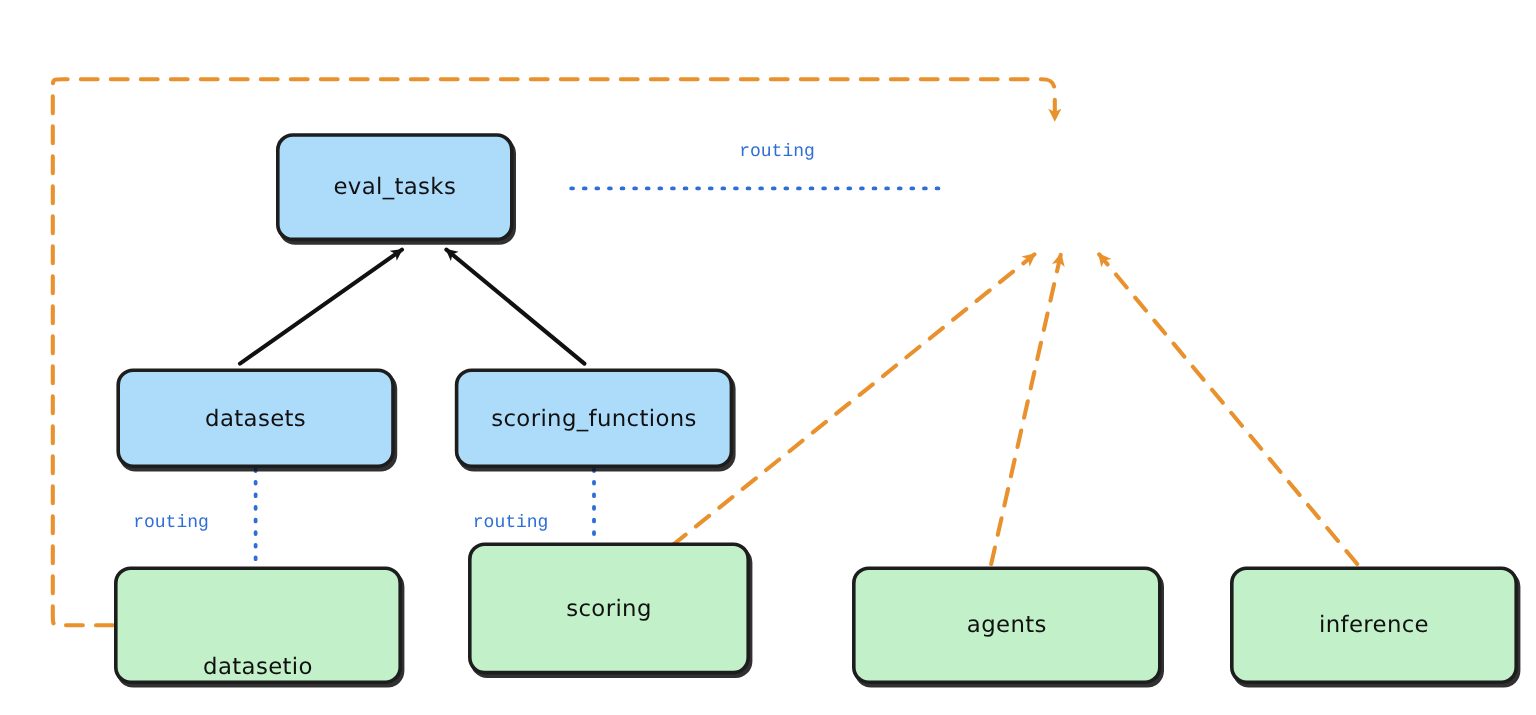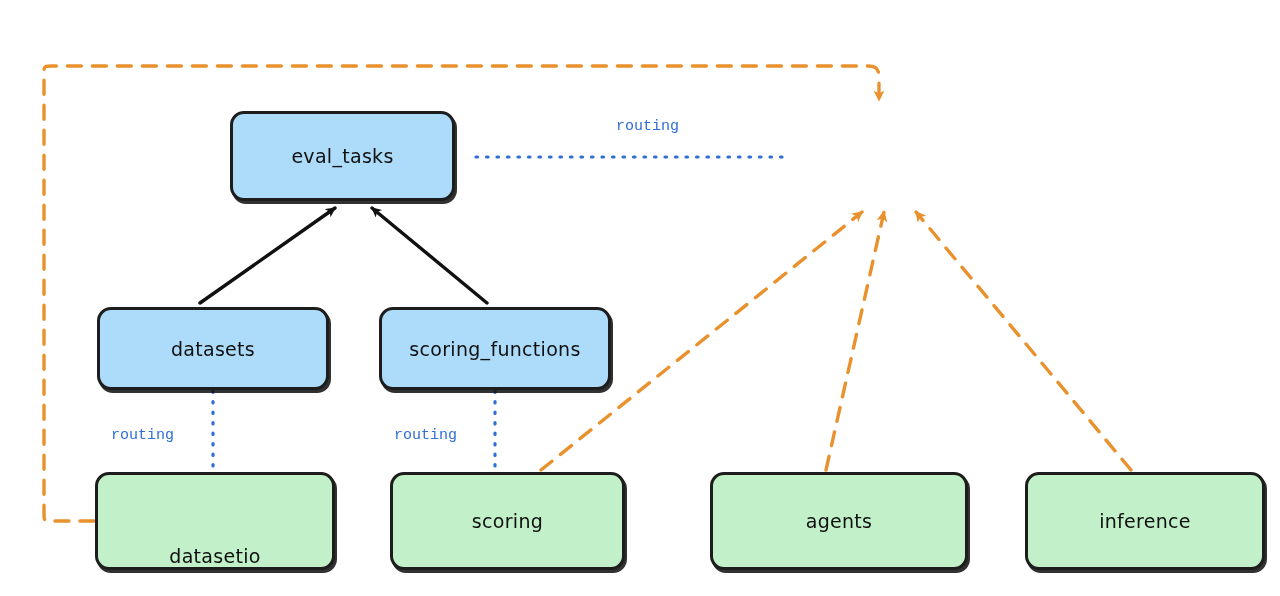--- a/index.html
+++ b/index.html
@@ -76,38 +76,38 @@
     <path d="M94,521 L52,521 C44,521 44,521 44,513 L44,74 C44,66 44,66 52,66
              L868,66 C878,66 879,70 879,80 L879,100" fill="none" stroke="#E8912D" stroke-width="3.4" stroke-linecap="round" stroke-dasharray="14 11" marker-end="url(#arrow-orange)"></path>
 
     <path d="M541,470 L862,212" fill="none" stroke="#E8912D" stroke-width="3.4" stroke-linecap="round" stroke-dasharray="14 11" marker-end="url(#arrow-orange)"></path>
 
     <path d="M826,470 L884,212" fill="none" stroke="#E8912D" stroke-width="3.4" stroke-linecap="round" stroke-dasharray="14 11" marker-end="url(#arrow-orange)"></path>
 
     <path d="M1131,470 L916,212" fill="none" stroke="#E8912D" stroke-width="3.4" stroke-linecap="round" stroke-dasharray="14 11" marker-end="url(#arrow-orange)"></path>
   </svg>
 
-  <div class="node blue" style="left:230px; top:111px; width:225px; height:90px;">
+  <div class="node blue" style="left:230px; top:111px; width:198px; height:90px;">
     <span>eval_tasks</span>
   </div>
 
 
   <div class="node blue" style="left:97px; top:307px; width:232px; height:83px;">
     <span>datasets</span>
   </div>
 
   <div class="node blue" style="left:379px; top:307px; width:232px; height:83px;">
     <span>scoring_functions</span>
   </div>
 
   <div class="node green" style="left:95px; top:472px; width:240px; height:98px;align-items:flex-end;">
     <span>datasetio</span>
   </div>
 
-  <div class="node green" style="left:390px; top:472px; width:235px; height:98px;">
+  <div class="node green" style="left:390px; top:452px; width:235px; height:110px;">
     <span>scoring</span>
   </div>
 
   <div class="node green" style="left:710px; top:472px; width:258px; height:98px;">
     <span>agents</span>
   </div>
 
   <div class="node green" style="left:1025px; top:472px; width:240px; height:98px;">
     <span>inference</span>
   </div>

